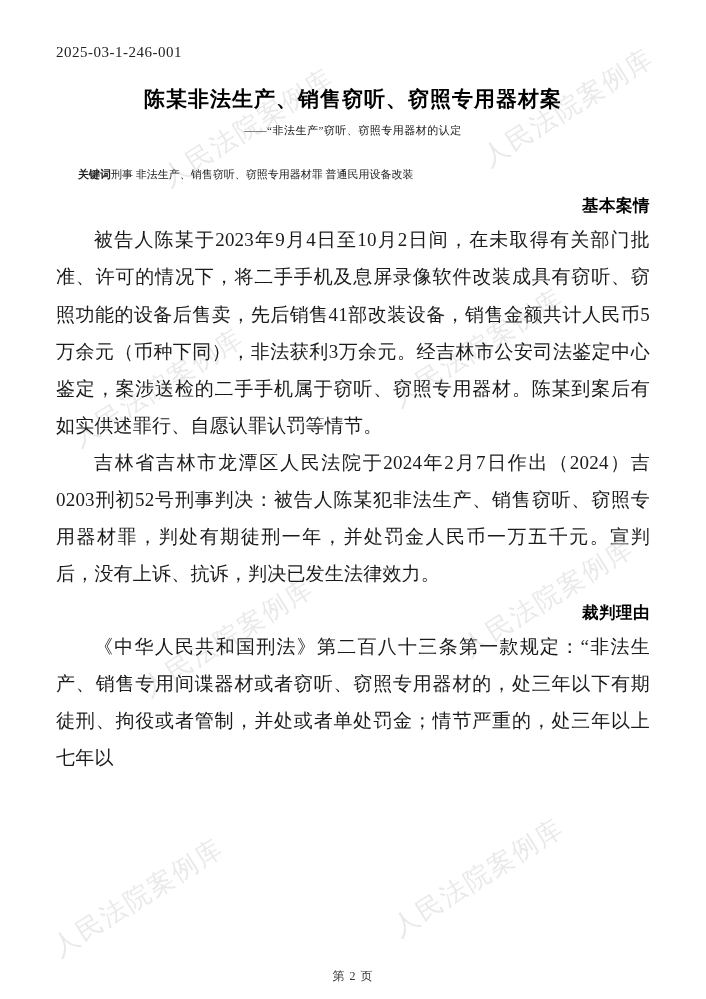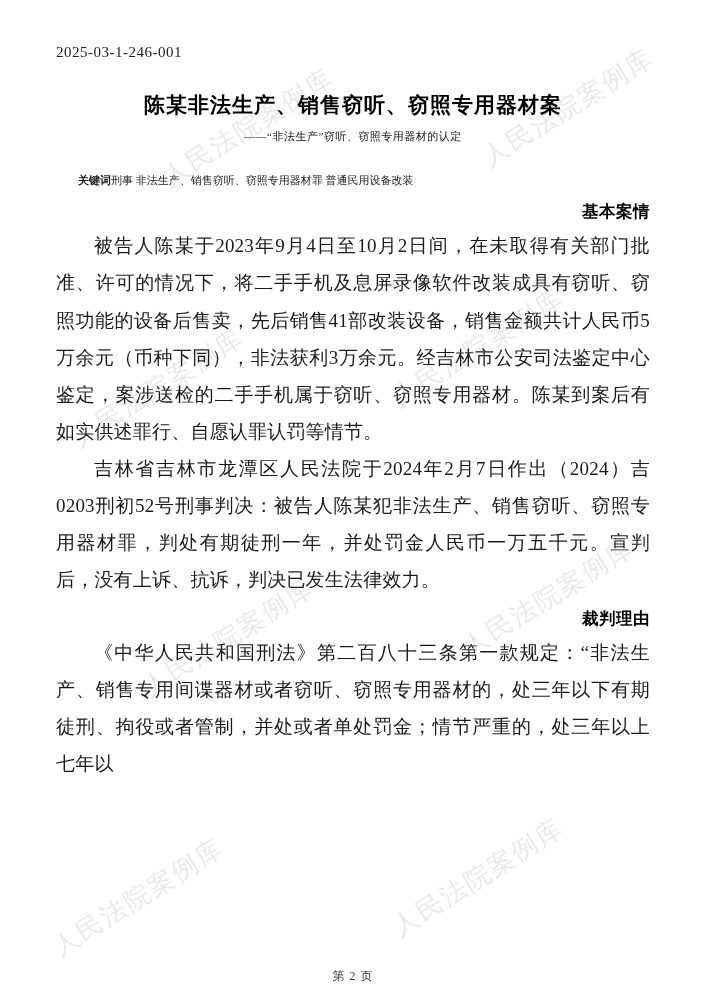--- a/index.html
+++ b/index.html
@@ -19,21 +19,21 @@
     position: relative;
     width: 706px;
     height: 999px;
     box-sizing: border-box;
     padding: 44px 56px 0 56px;
   }
   .doc-number {
     font-size: 15px;
     letter-spacing: 0.5px;
     color: #222;
-    margin: 0 0 30px 0;
+    margin: 0 0 24px 0;
     font-family: "Liberation Serif", "DejaVu Serif", serif;
   }
   .doc-title {
     text-align: center;
     font-size: 21px;
     font-weight: bold;
     letter-spacing: 1px;
     margin: 8px 0 10px 0;
     color: #000000;
   }

